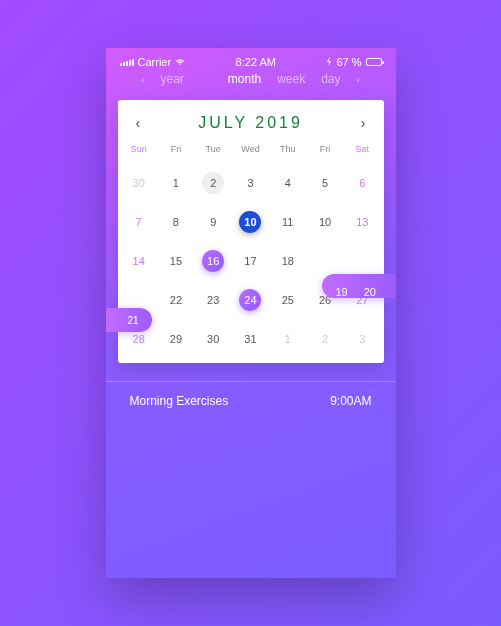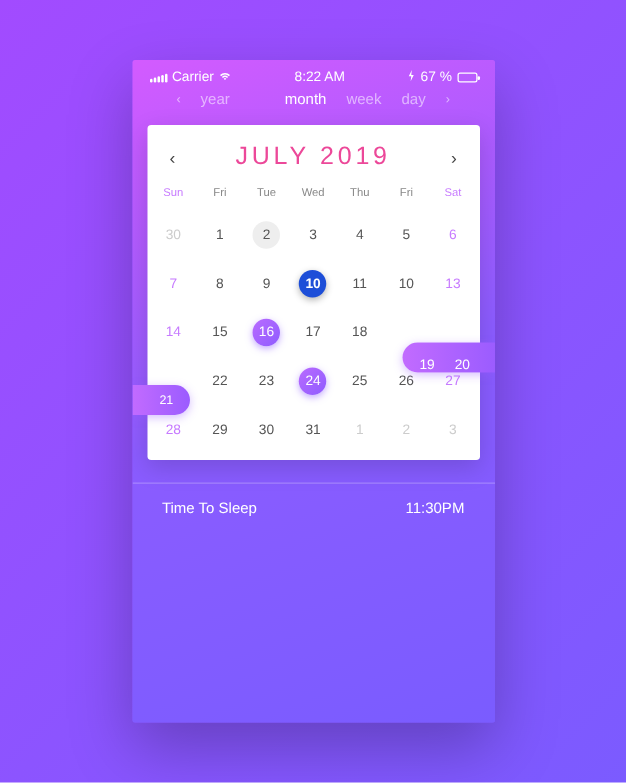--- a/index.html
+++ b/index.html
@@ -75,23 +75,23 @@
     position: relative;
   }
   .monthrow {
     display: flex;
     align-items: center;
     justify-content: space-between;
     padding: 0 18px 12px;
   }
   .monthrow .nav { color: #444; font-size: 14px; cursor: pointer; }
   .monthname {
-    font-size: 20px;
+    font-size: 16px;
     letter-spacing: 3px;
-    color: #ec4899;
+    color: #15803d;
     font-weight: 300;
   }
 
   .grid {
     display: grid;
     grid-template-columns: repeat(7, 1fr);
     text-align: center;
     row-gap: 6px;
     padding: 0 8px;
     gap: 11px;
@@ -273,18 +273,18 @@
       <span>19</span>
       <span>20</span>
     </div>
     <div class="pill-left pill-left-pos">
       <span>21</span>
     </div>
   </div>
 
   <div class="events">
     <div class="event">
-      <span>Time To Sleep</span>
-      <span>11:30PM</span>
+      <span>Morning Exercises</span>
+      <span>9:00AM</span>
     </div>
   </div>
 
 </div>
 
 </body></html>

